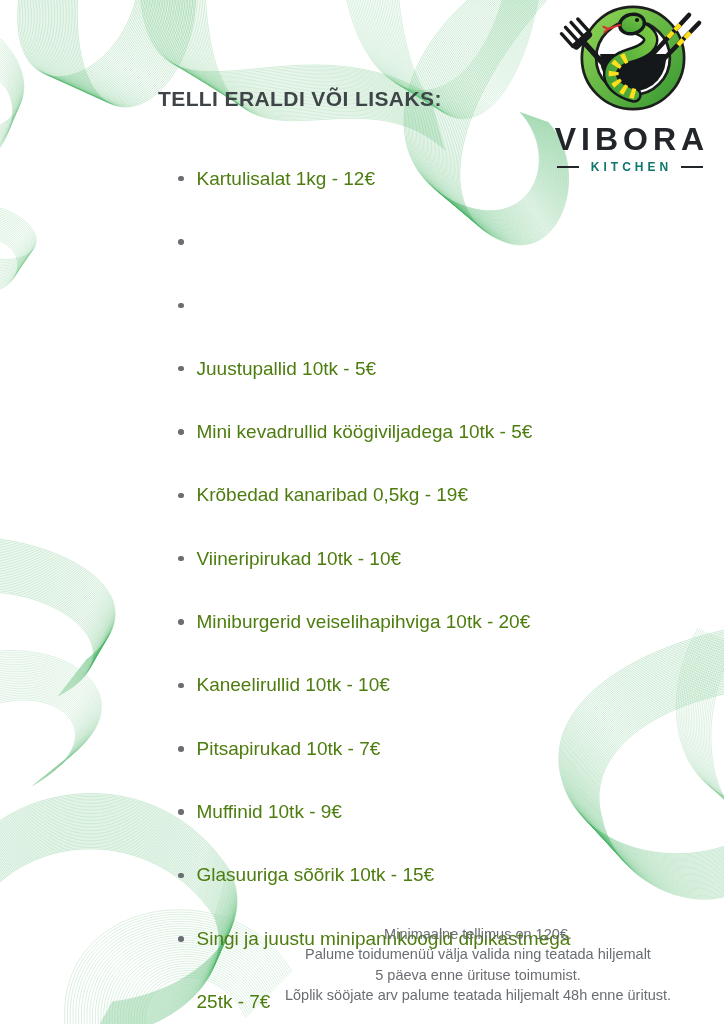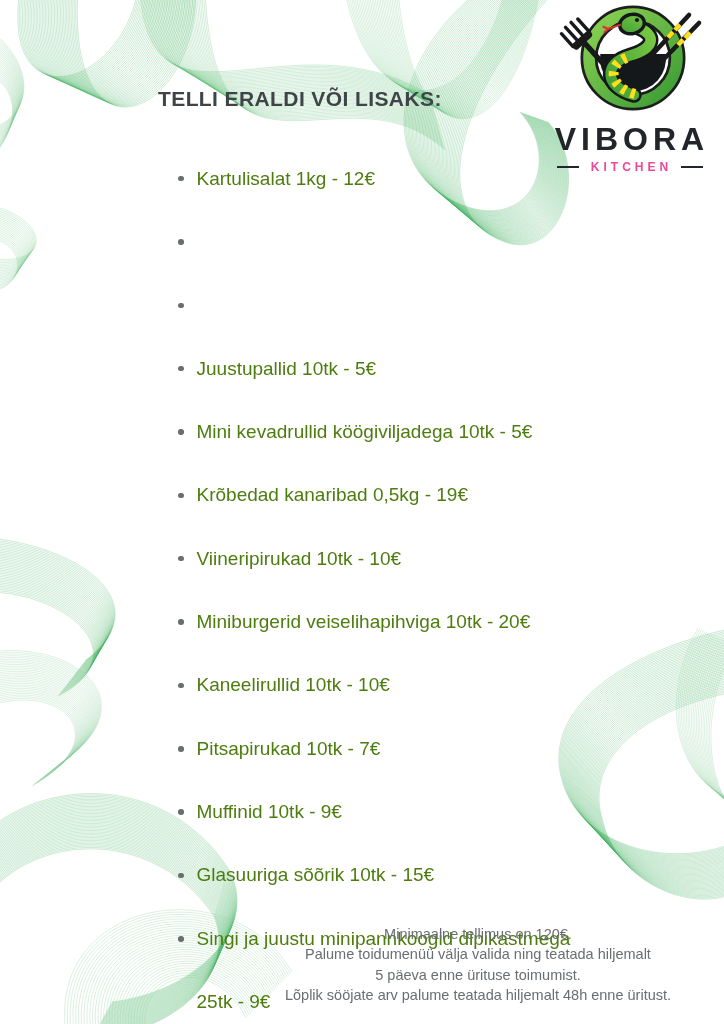--- a/index.html
+++ b/index.html
@@ -9,21 +9,21 @@
     font-family:"Liberation Sans","DejaVu Sans",sans-serif;
   }
   
   #deco{position:absolute;left:0;top:0;width:724px;height:1024px;z-index:0;pointer-events:none;}
   
   .logo{position:absolute;left:546px;top:4px;width:168px;z-index:2;text-align:center;}
   .logo .emblem{display:block;margin:0 auto;}
   .brand{font-size:32px;font-weight:700;letter-spacing:5px;color:#22262a;line-height:1;margin-top:11px;margin-left:4px;}
   .tagrow{display:flex;align-items:center;justify-content:center;gap:9px;margin-top:5px;}
   .tagrow .dash{width:22px;height:2.5px;background:#22262a;}
-  .tagline{font-size:12px;font-weight:700;letter-spacing:4px;color:#ec4899;margin-left:3px;}
+  .tagline{font-size:12px;font-weight:700;letter-spacing:4px;color:#0f766e;margin-left:3px;}
   
   .heading{
     position:absolute;left:158px;top:75px;z-index:1;
     font-size:21px;font-weight:700;letter-spacing:.4px;color:#3f4449;margin-top:12px;
   }
   
   .menu{position:absolute;left:178px;top:129px;z-index:1;white-space:pre-wrap;}
   .line{height:27.35px;display:flex;align-items:center;font-size:19px;color:#4d7c0f;}
   .line .dot{width:5.5px;height:5.5px;border-radius:50%;background:#6a6e72;margin-right:13px;flex:none;}
   .line.cont{padding-left:18.5px;}
@@ -503,21 +503,21 @@
   <div class="line"><span class="dot"></span><span>Juustupallid 10tk - 5€</span></div>
   <div class="line"><span class="dot"></span><span>Mini kevadrullid köögiviljadega 10tk - 5€</span></div>
   <div class="line"><span class="dot"></span><span>Krõbedad kanaribad 0,5kg - 19€</span></div>
   <div class="line"><span class="dot"></span><span>Viineripirukad 10tk - 10€</span></div>
   <div class="line"><span class="dot"></span><span>Miniburgerid veiselihapihviga 10tk - 20€</span></div>
   <div class="line"><span class="dot"></span><span>Kaneelirullid 10tk - 10€</span></div>
   <div class="line"><span class="dot"></span><span>Pitsapirukad 10tk - 7€</span></div>
   <div class="line"><span class="dot"></span><span>Muffinid 10tk - 9€</span></div>
   <div class="line"><span class="dot"></span><span>Glasuuriga sõõrik 10tk - 15€</span></div>
   <div class="line"><span class="dot"></span><span>Singi ja juustu minipannkoogid dipikastmega</span></div>
-  <div class="line cont"><span>25tk - 9€</span></div>
+  <div class="line cont"><span>25tk - 7€</span></div>
   
   
   
   
   
   
   
   
   
   

